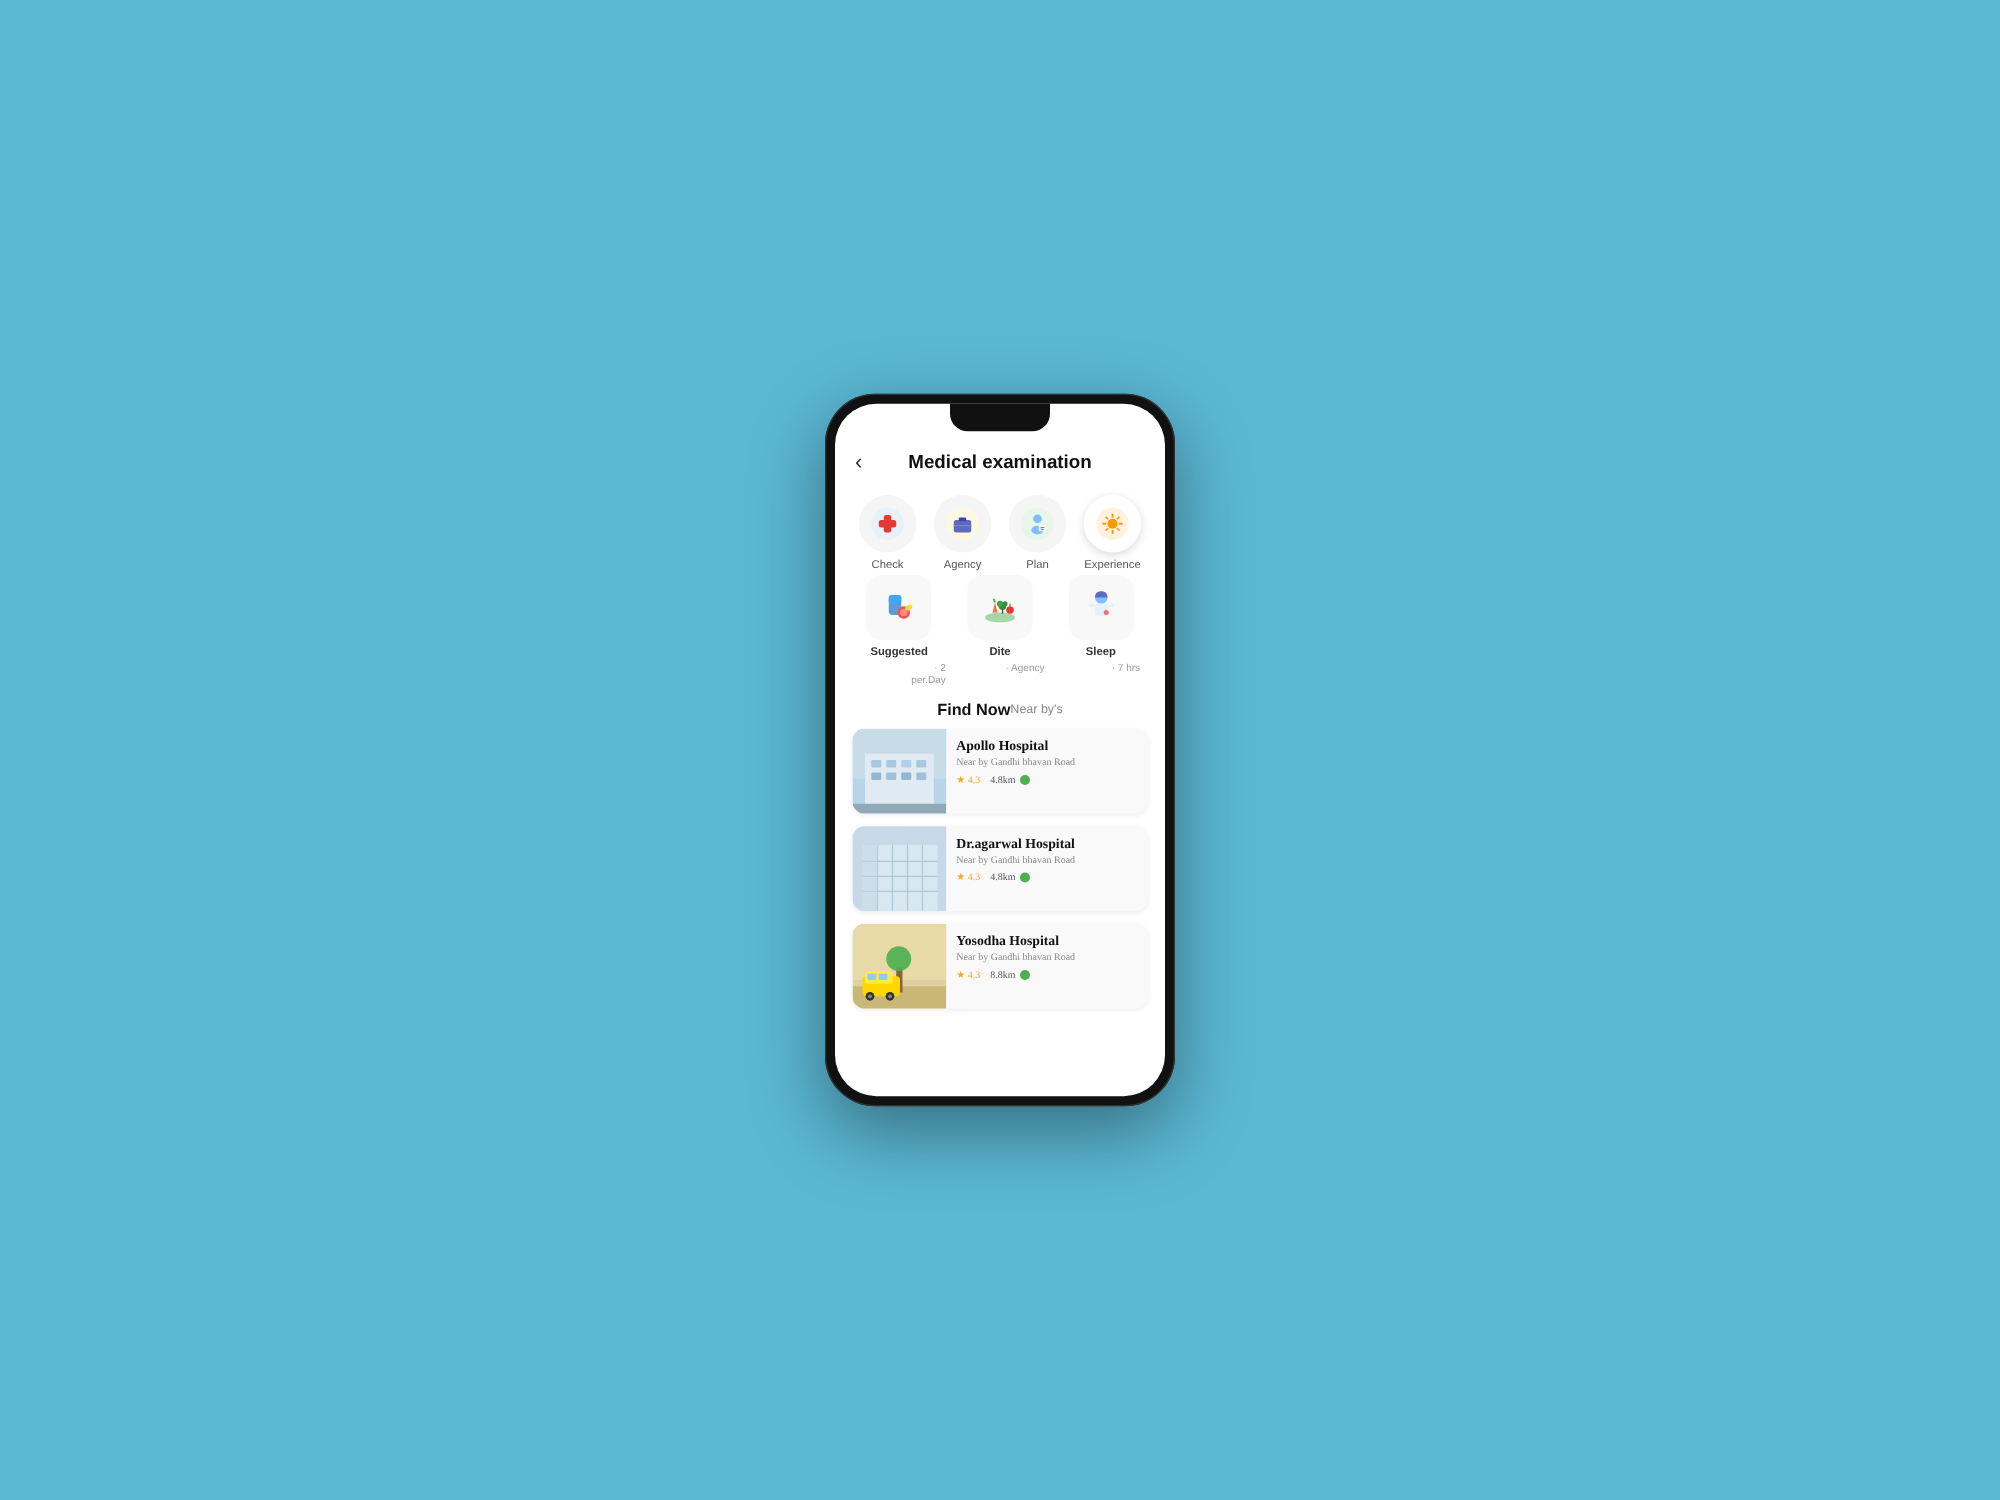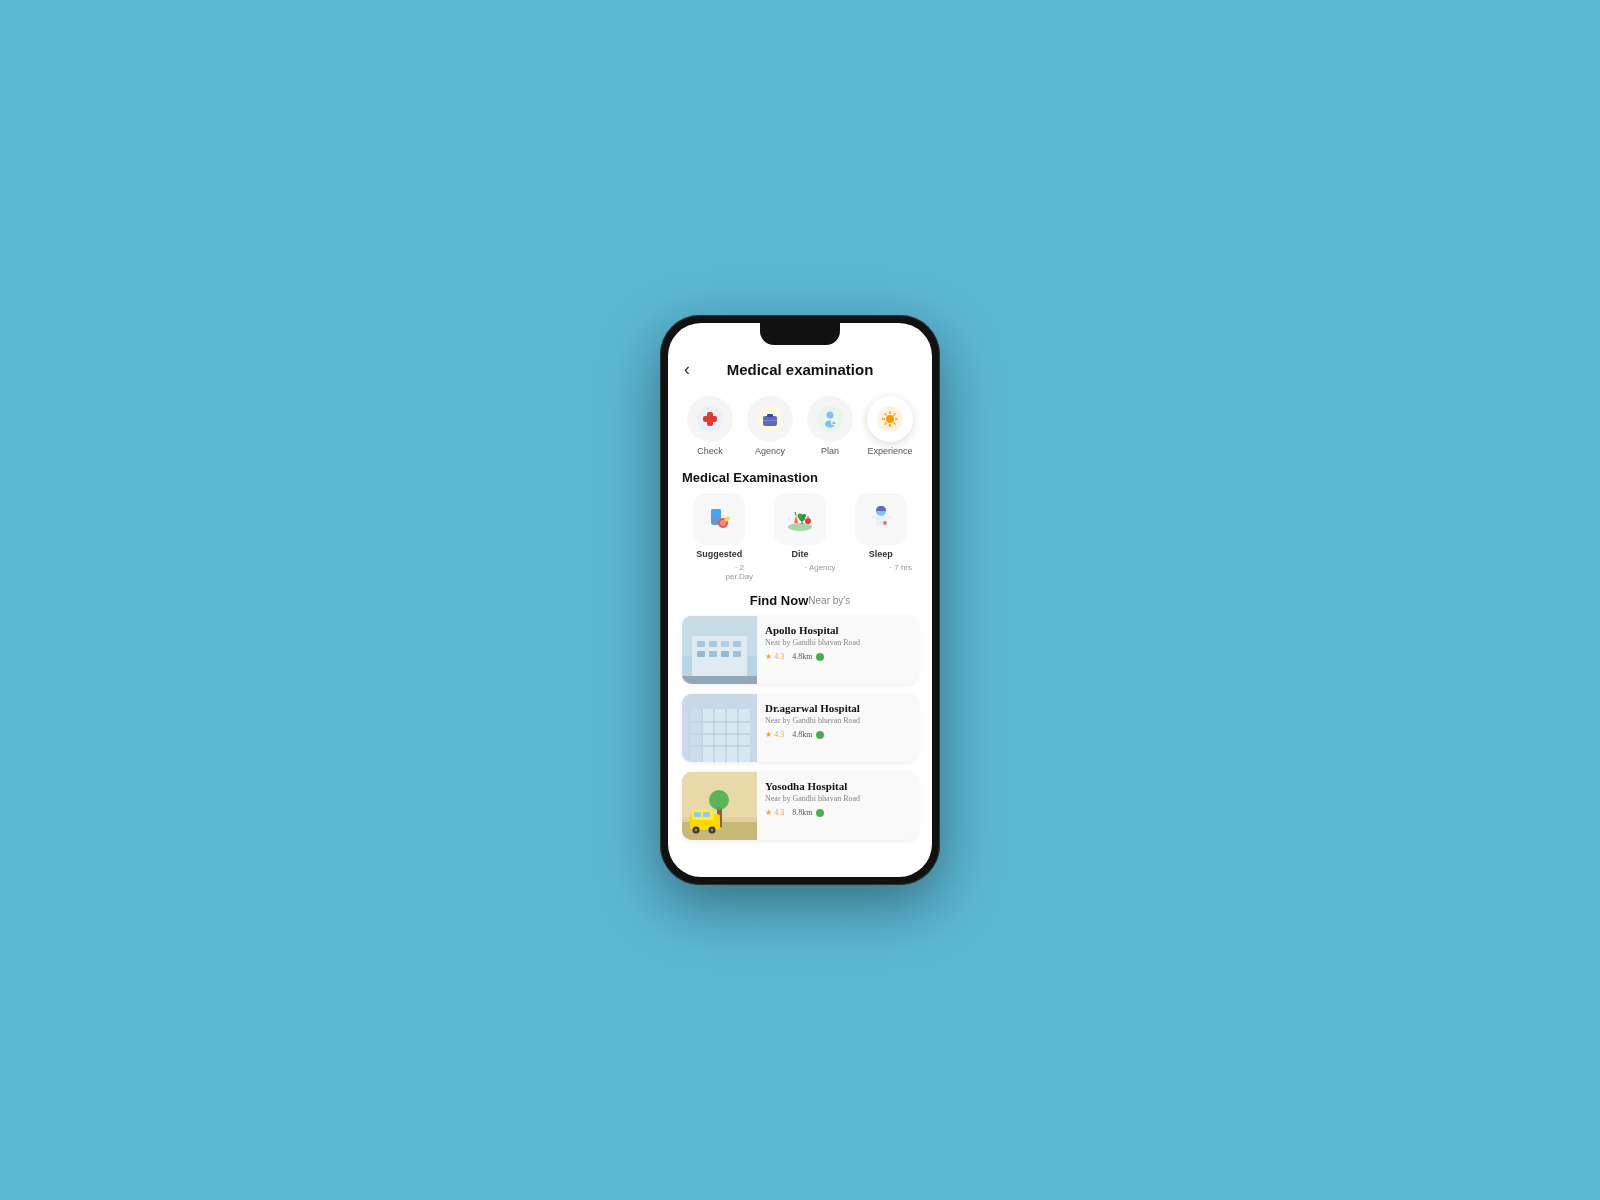--- a/index.html
+++ b/index.html
@@ -145,21 +145,21 @@
     }
     .medical-item-name {
       font-size: 9px;
       font-weight: 600;
       color: #333;
       text-align: center;
     }
     .medical-item-sub {
       font-size: 8px;
       color: #999;
-      text-align: center;
+      text-align: right;
       margin-left: 40px;
     }
 
     
     .find-now-header {
       display: flex;
       flex-direction: row;
       justify-content: center;
       align-items: center;
       padding: 4px 14px 8px;
@@ -322,21 +322,20 @@
               <line x1="7.4" y1="7.4" x2="9.5" y2="9.5" stroke="#ff9800" stroke-width="1.2"></line>
               <line x1="16.5" y1="16.5" x2="18.6" y2="18.6" stroke="#ff9800" stroke-width="1.2"></line>
               <line x1="18.6" y1="7.4" x2="16.5" y2="9.5" stroke="#ff9800" stroke-width="1.2"></line>
               <line x1="9.5" y1="16.5" x2="7.4" y2="18.6" stroke="#ff9800" stroke-width="1.2"></line>
             </svg>
           </div>
           <span class="category-label">Experience</span>
         </div>
       </div>
 
-      <div class="section-title">Medical Examinastion</div>
 
       <div class="medical-items">
 
         <div class="medical-item">
           <div class="medical-icon-box">
             <svg width="36" height="36" viewBox="0 0 36 36">
 
               <rect x="10" y="8" width="10" height="16" rx="3" fill="#5c9bd6"></rect>
               <rect x="10" y="8" width="10" height="7" rx="2" fill="#42a5f5"></rect>
               <circle cx="22" cy="22" r="5" fill="#ef5350"></circle>

